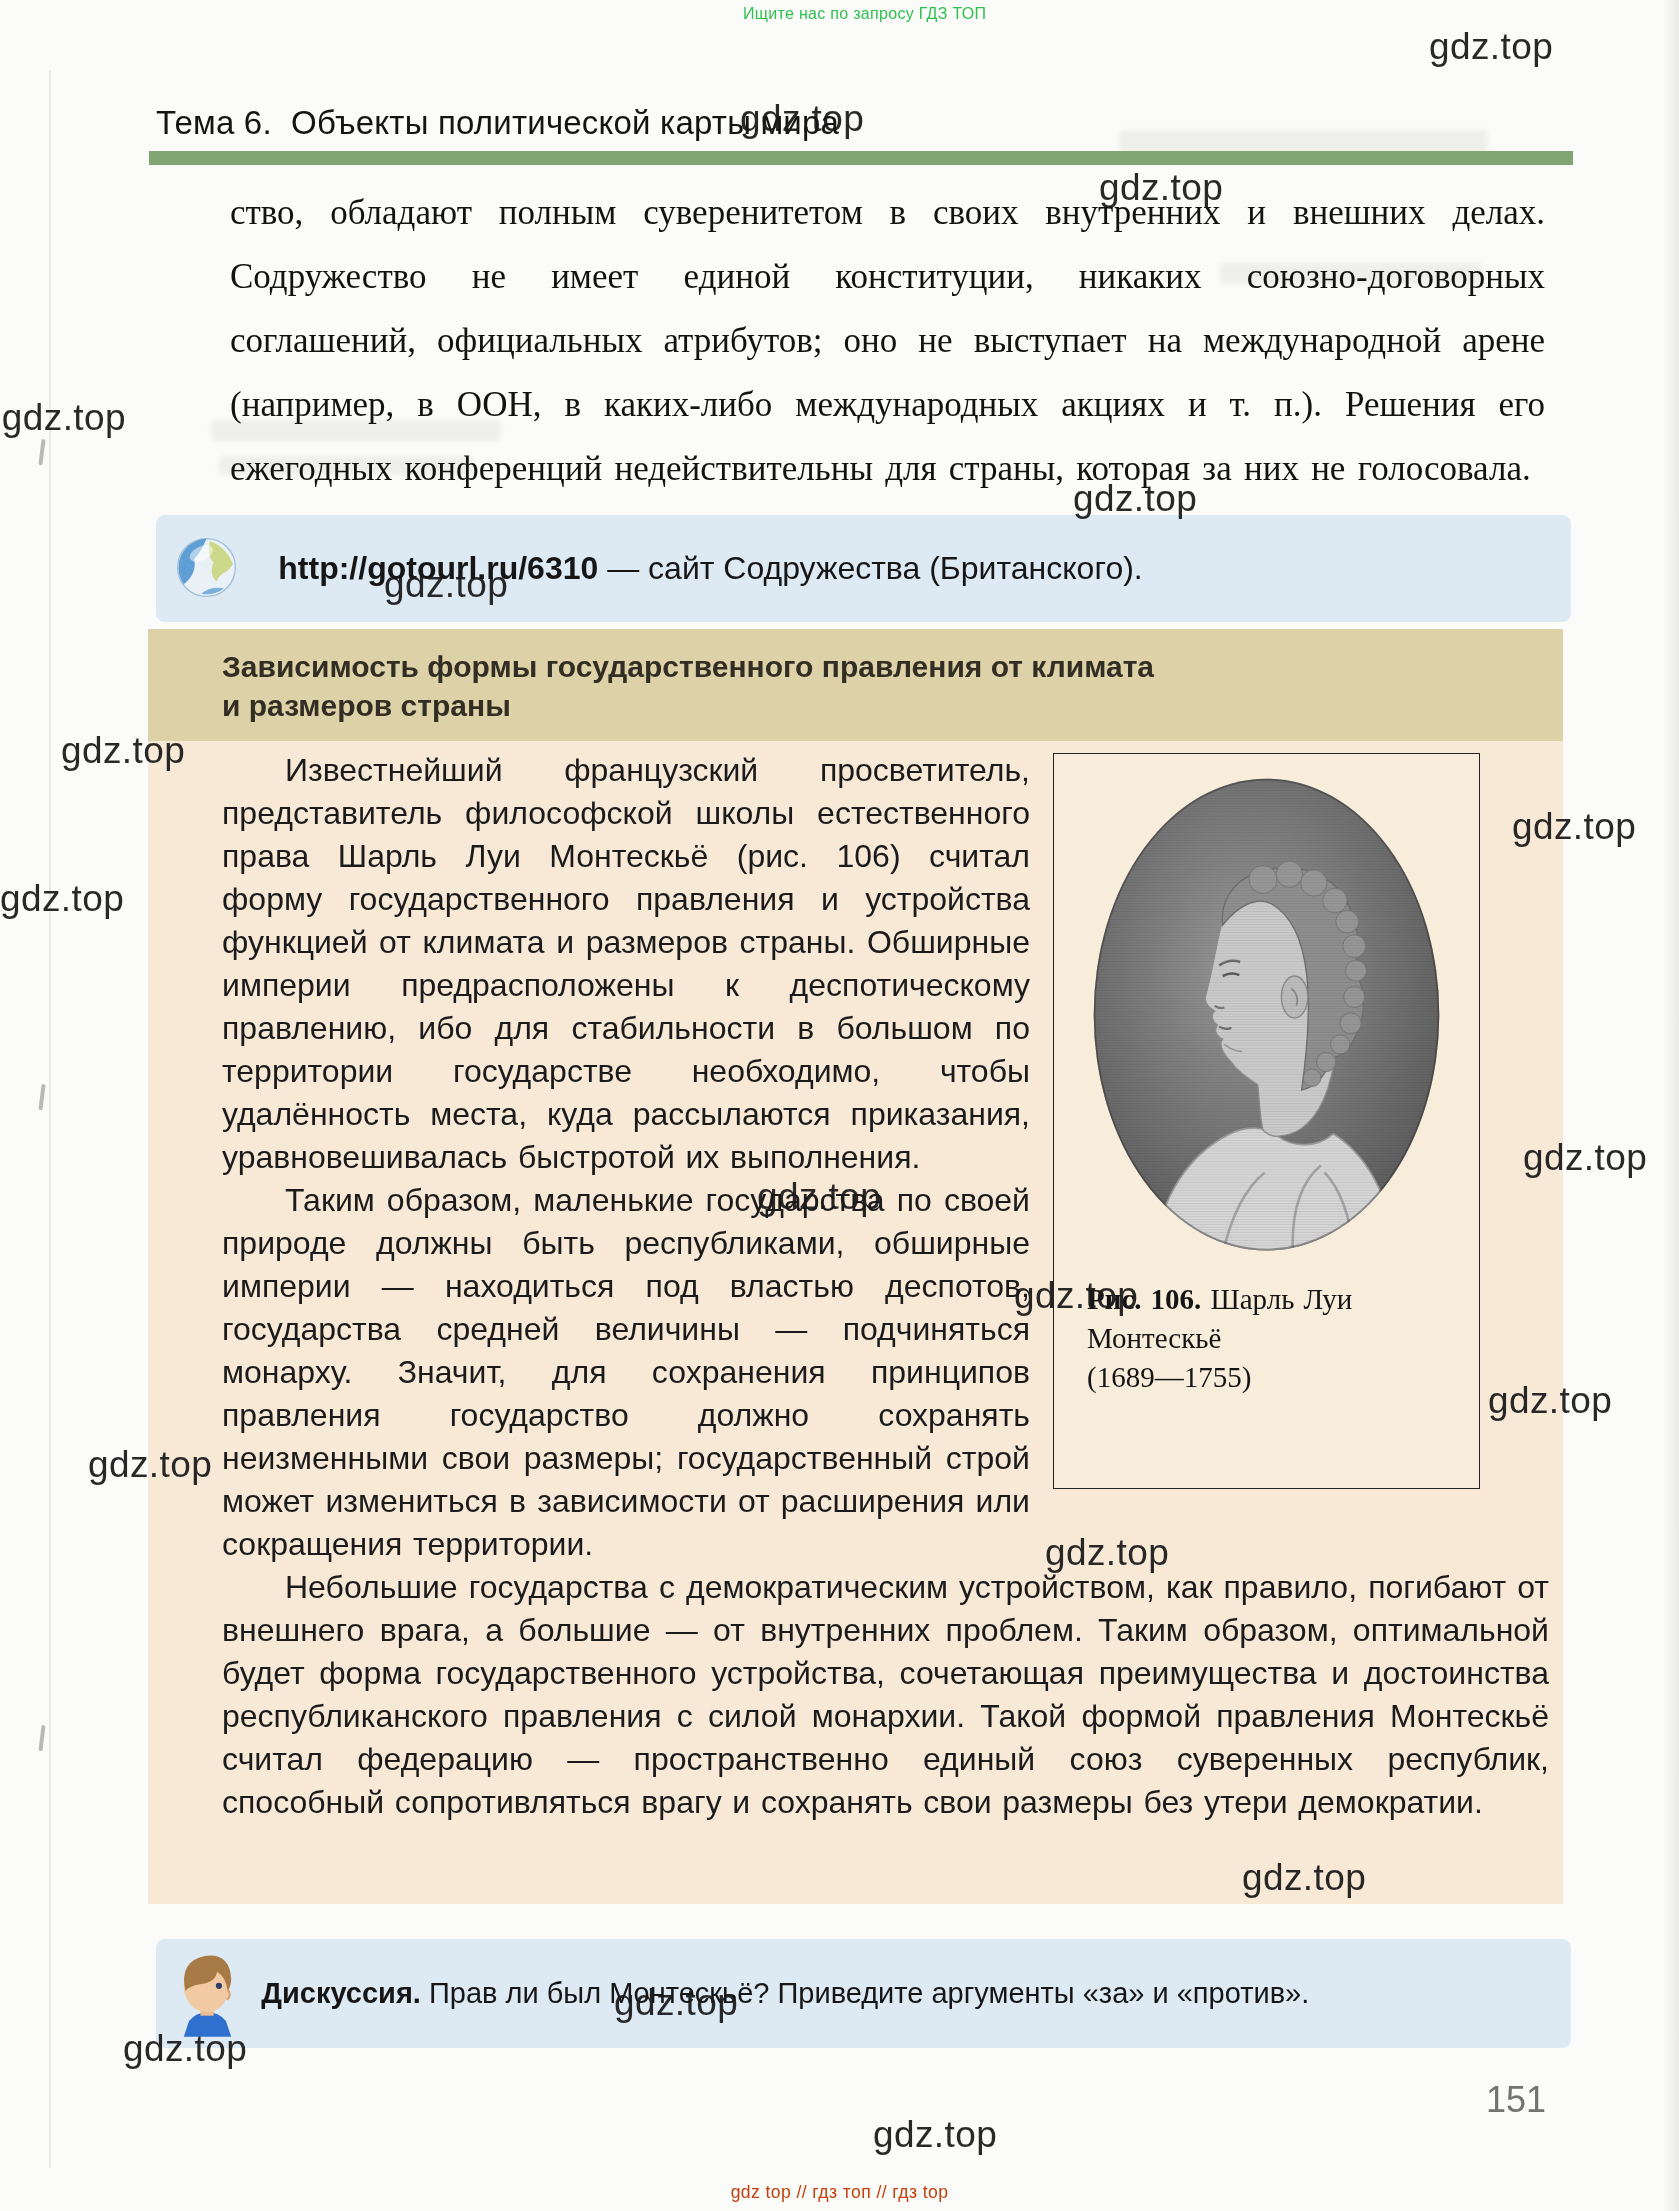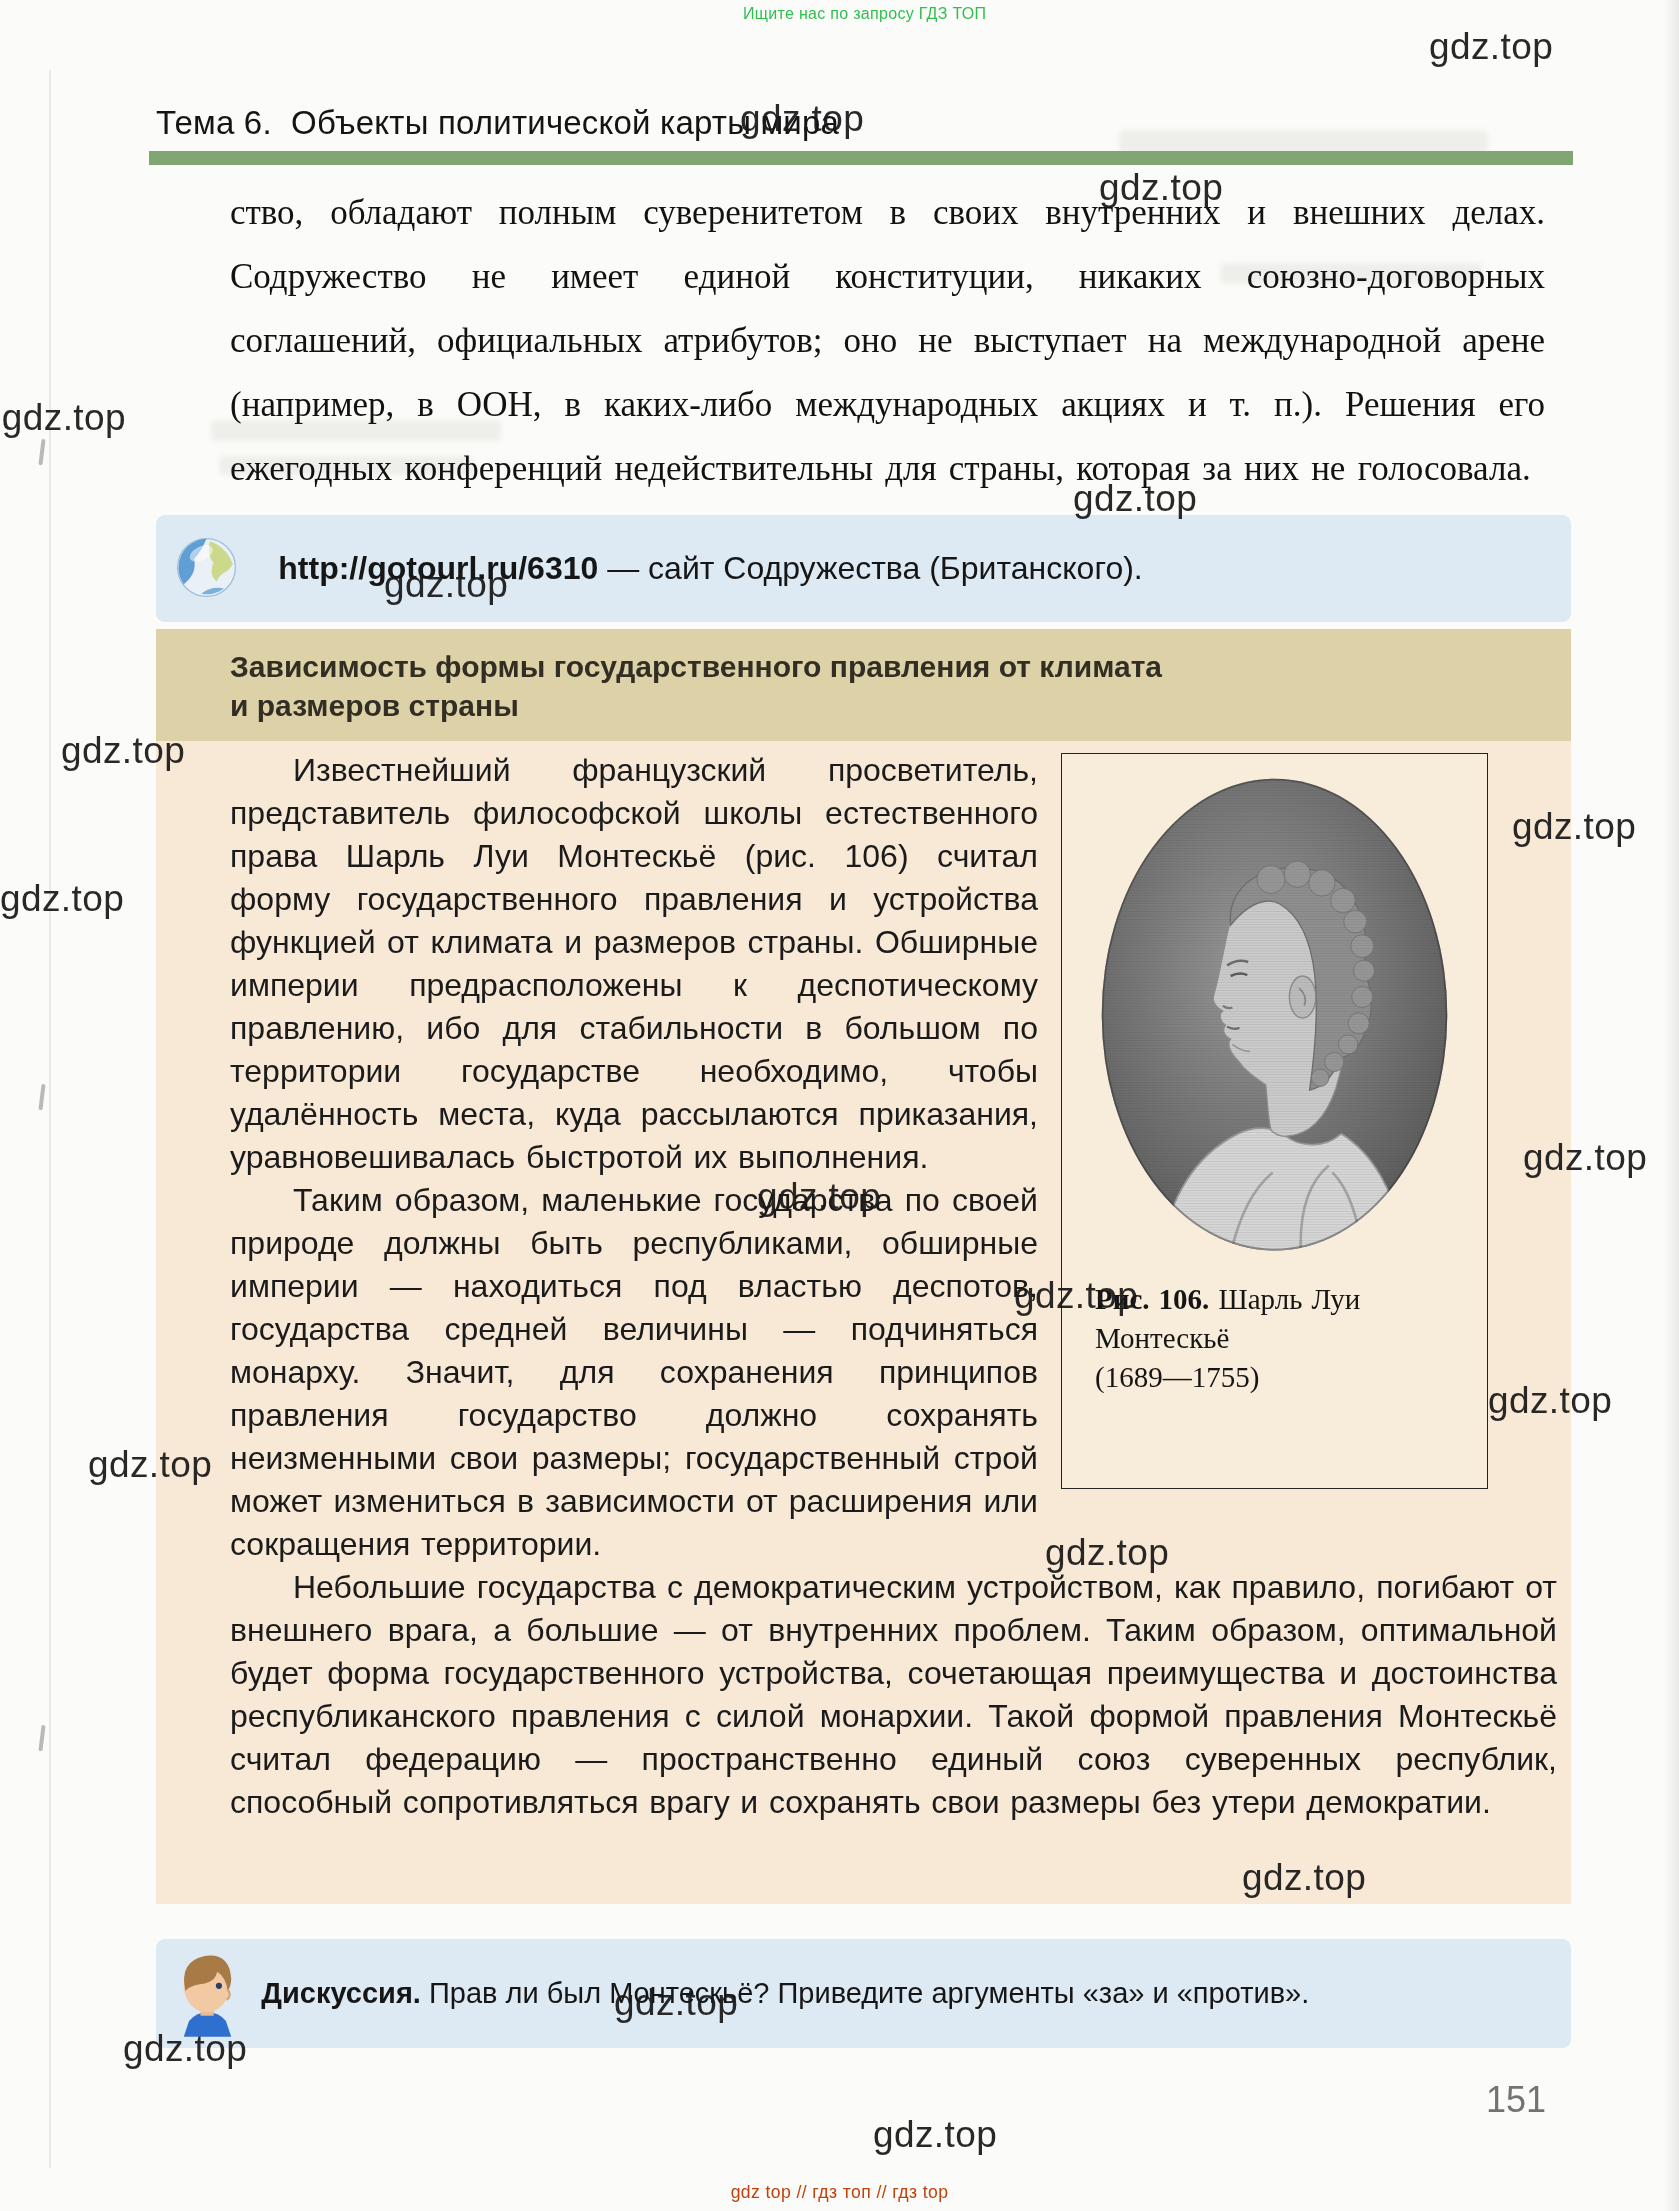--- a/index.html
+++ b/index.html
@@ -32,21 +32,21 @@
   
   .bluebox{position:absolute;left:156px;width:1415px;background:#dde9f3;
     border-radius:8.8px;display:flex;align-items:center;}
   .linkbox{top:515px;height:107px;padding:0 0 0 19.3px;box-sizing:border-box;}
   .linkbox .txt{margin-left:40px;font-size:32px;}
   .linkbox .url{font-weight:bold;}
   .discussion{top:1939px;height:109px;padding:0 0 0 19.3px;box-sizing:border-box;}
   .discussion .txt{margin-left:21px;font-size:29px;}
   .discussion .lbl{font-weight:bold;}
   
-  .topic{position:absolute;left:156px;top:629px;width:1415px;height:1275px;
+  .topic{position:absolute;left:148px;top:629px;width:1415px;height:1275px;
     background:#f8e9d7;overflow:hidden;}
   .topic-header{background:#dcd1a7;padding:17.6px 35px 16px 74px;
     font-size:30px;font-weight:bold;line-height:39px;color:#332e24;}
   .topic-body{padding:8.8px 14px 0 74px;font-size:32px;line-height:43px;
     text-align:justify;word-spacing:1.8px;color:#1b1b1b;}
   .topic-body p{margin:0;text-indent:63px;}
   
   figure.portrait{float:right;width:427px;height:736px;margin:3.5px 69px 16px 23px;
     background:#f8ecda;border:1.8px solid #242424;box-sizing:border-box;padding:1px;}
   .oval-wrap{margin:21px auto 0 auto;width:351px;height:478px;}

